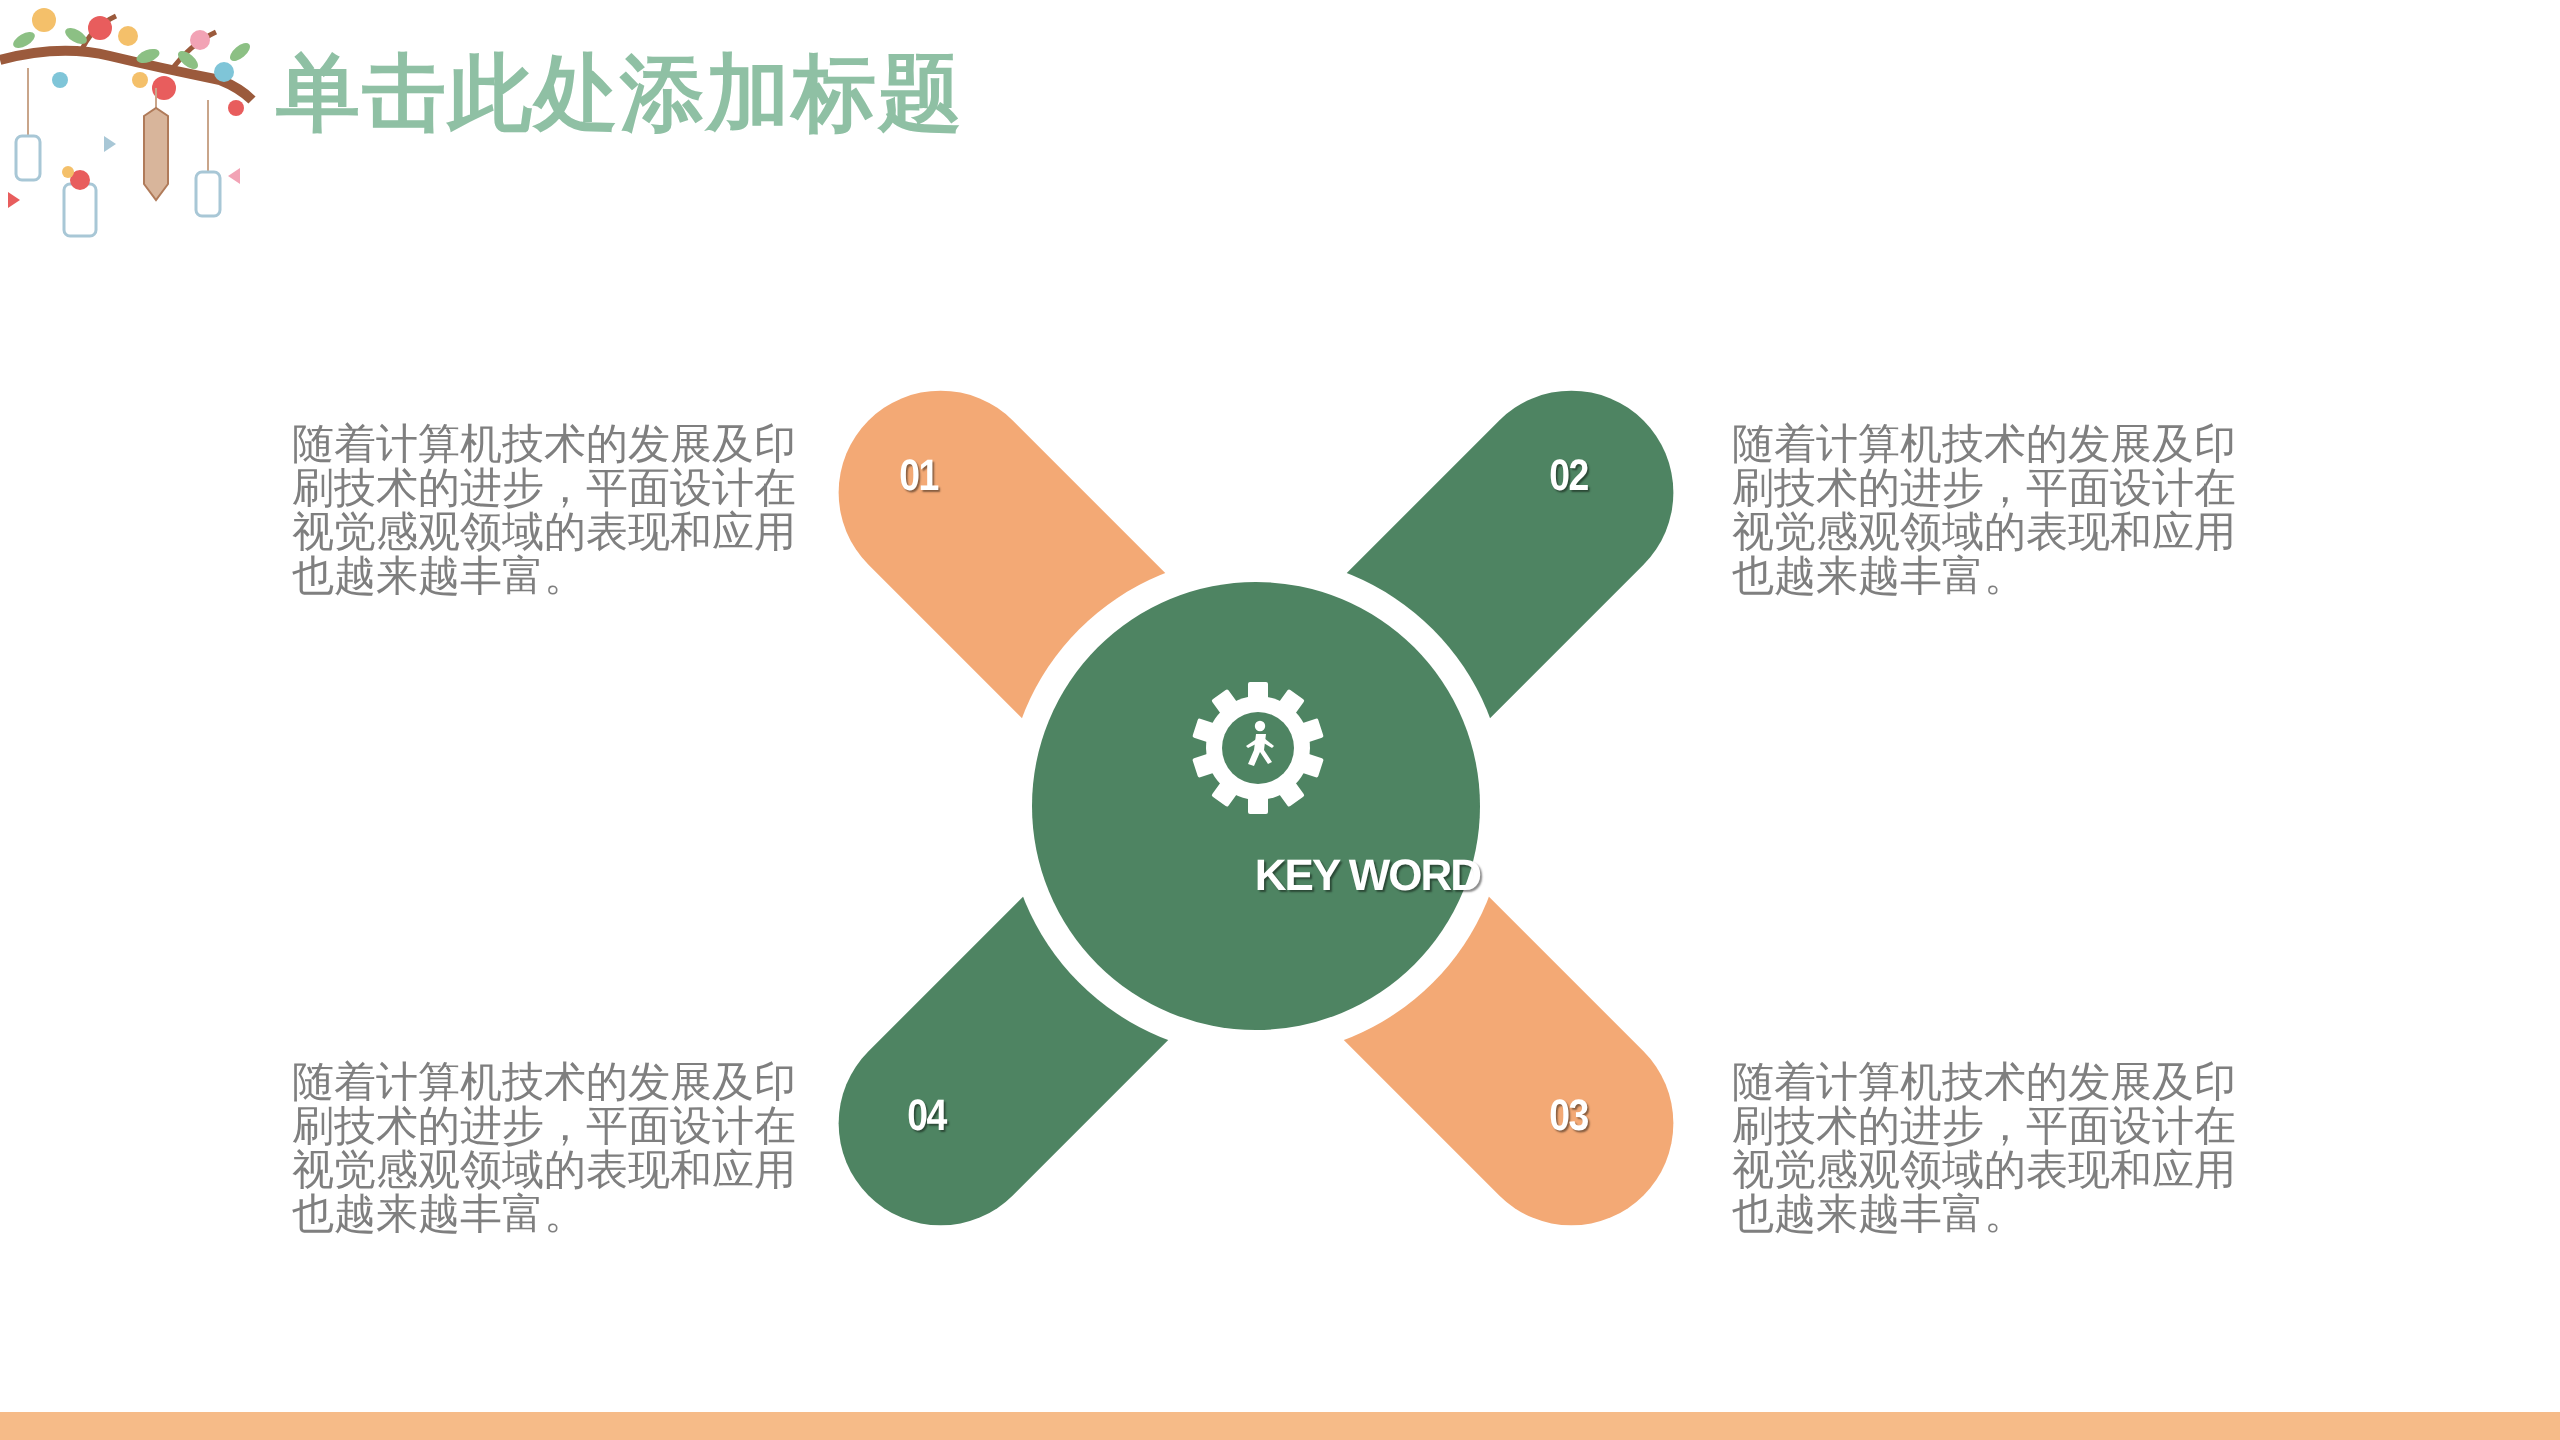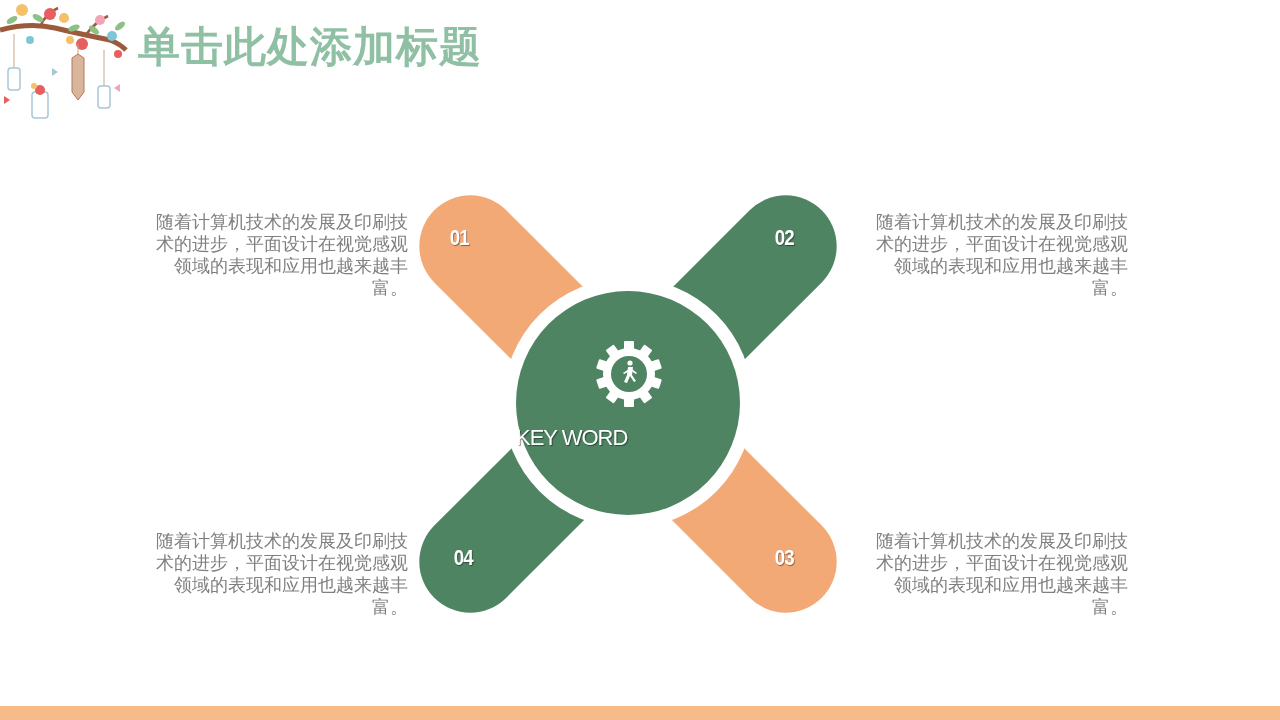--- a/index.html
+++ b/index.html
@@ -7,23 +7,23 @@
   .deco{position:absolute;left:0;top:0;width:130px;height:125px;}
   .title{position:absolute;left:138px;top:19px;font-size:42px;font-weight:bold;color:#8fc0a4;letter-spacing:1px;line-height:56px;}
   .bottom-bar{position:absolute;left:0;top:706px;width:1280px;height:14px;background:#f6bb88;}
   .diagram{position:absolute;left:0;top:0;width:1280px;height:720px;}
   .arm{position:absolute;left:628px;top:353px;width:274px;height:102px;border-radius:0 51px 51px 0;transform-origin:0 51px;}
   .arm.orange{background:#f3a975;}
   .arm.green{background:#4e8462;}
   .ring{position:absolute;left:503px;top:278px;width:250px;height:250px;border-radius:50%;background:#ffffff;}
   .hub{position:absolute;left:516px;top:291px;width:224px;height:224px;border-radius:50%;background:#4e8462;}
   .num{position:absolute;font-family:"Liberation Sans",sans-serif;font-weight:bold;font-size:22px;color:#ffffff;text-shadow:1px 1px 1px rgba(0,0,0,0.45);transform:scaleX(0.85);letter-spacing:-1px;}
-  .keyword{position:absolute;left:516px;top:425px;width:224px;text-align:left;font-family:"Liberation Sans",sans-serif;font-weight:normal;font-size:22px;color:#ffffff;text-shadow:1px 1px 1px rgba(0,0,0,0.45);letter-spacing:-1px;}
+  .keyword{position:absolute;left:516px;top:425px;width:224px;text-align:right;font-family:"Liberation Sans",sans-serif;font-weight:bold;font-size:22px;color:#ffffff;text-shadow:1px 1px 1px rgba(0,0,0,0.45);letter-spacing:-1px;}
   .gear{position:absolute;left:594px;top:339px;width:70px;height:70px;}
-  .desc{position:absolute;width:262px;font-size:18px;line-height:22px;color:#7f7f7f;text-align:right;}
+  .desc{position:absolute;width:262px;font-size:21px;line-height:22px;color:#7f7f7f;}
 </style>
 </head>
 <body>
 
 <svg class="deco" viewBox="0 0 130 125">
   <path d="M0 30 Q30 22 55 28 Q80 34 110 40 Q120 44 126 50" stroke="#9b5a3c" stroke-width="5" fill="none"></path>
   <path d="M40 27 Q45 14 58 8" stroke="#9b5a3c" stroke-width="2.5" fill="none"></path>
   <path d="M85 36 Q95 22 108 16" stroke="#9b5a3c" stroke-width="2.5" fill="none"></path>
   <circle cx="22" cy="10" r="6" fill="#f4c06a"></circle>
   <circle cx="50" cy="14" r="6" fill="#e85d5d"></circle>

